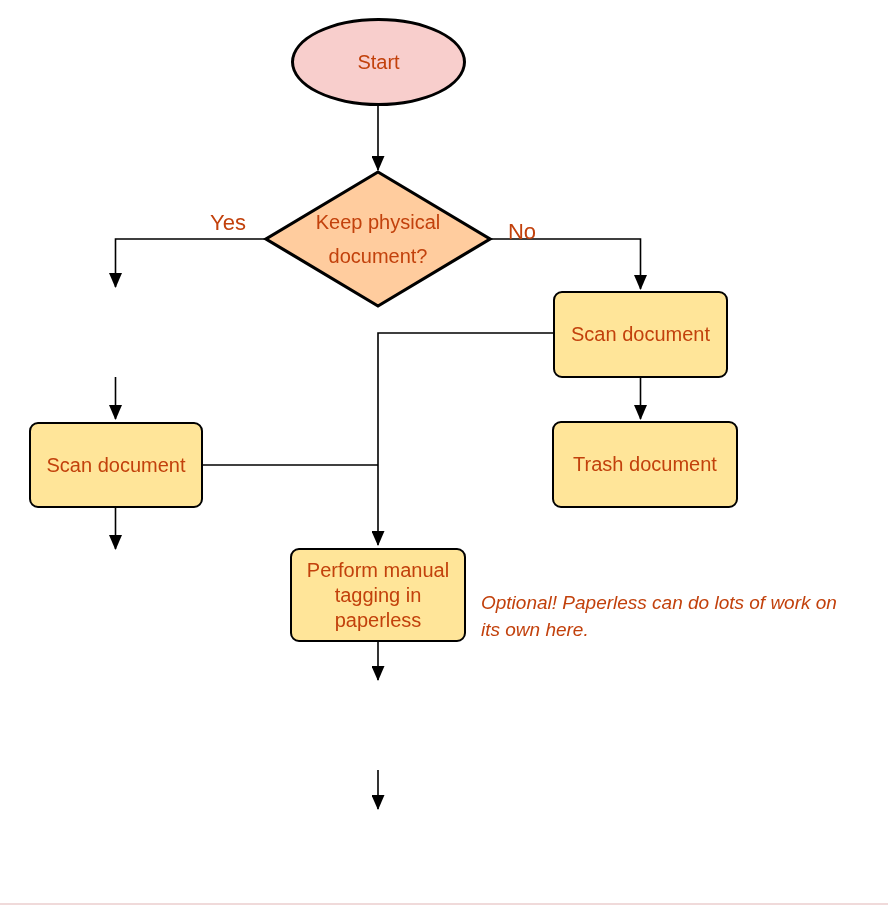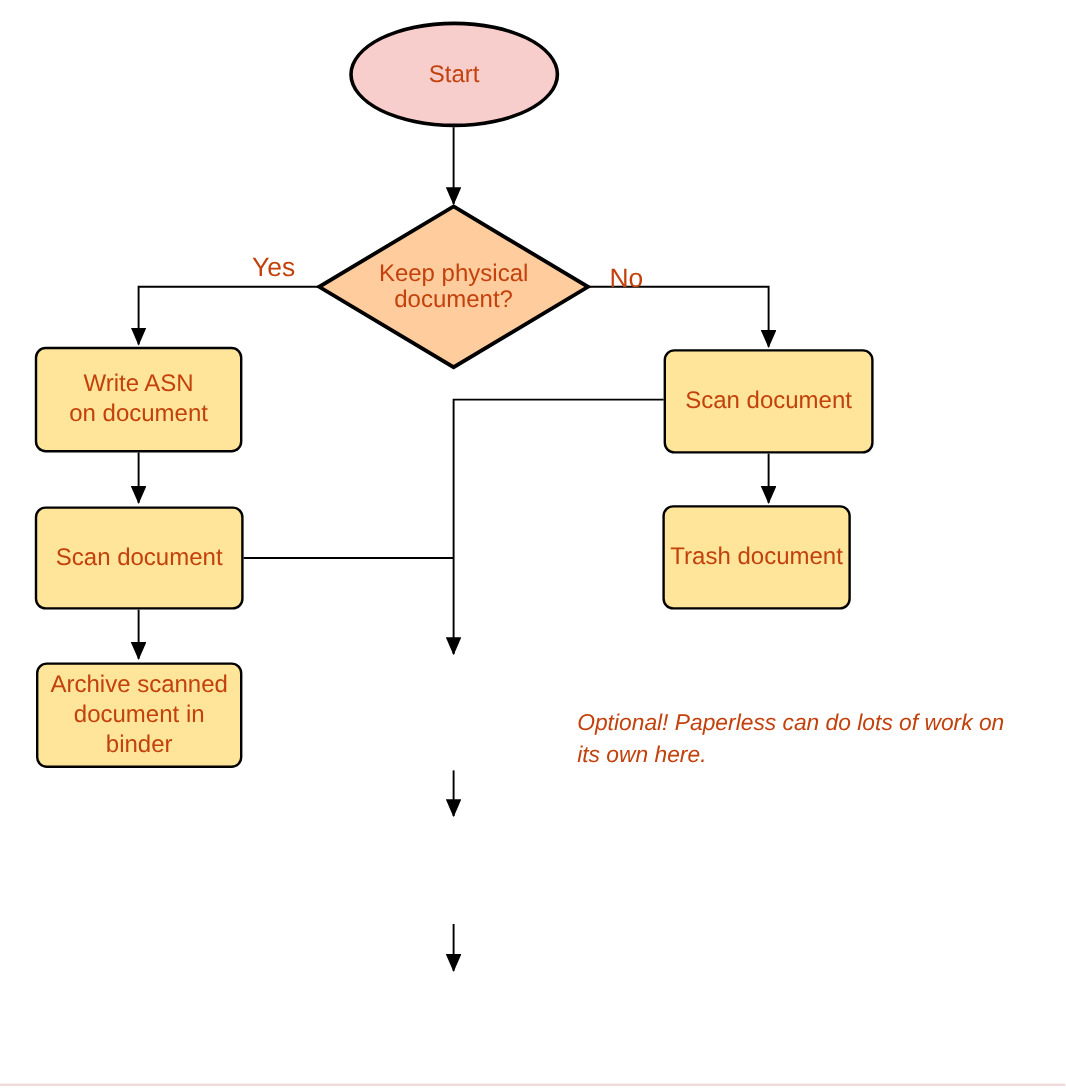--- a/index.html
+++ b/index.html
@@ -58,21 +58,21 @@
     position: absolute;
     z-index: 2;
     display: flex;
     align-items: center;
     justify-content: center;
     text-align: center;
   }
   .decision-label .label {
     white-space: pre-line;
     font-size: 20px;
-    line-height: 22px;
+    line-height: 34px;
   }
   .edge-label {
     position: absolute;
     z-index: 2;
     font-size: 22px;
     line-height: 24px;
     text-align: center;
   }
   .note {
     position: absolute;
@@ -122,43 +122,39 @@
 
   <div class="decision-label" style="left:288px;top:213px;width:180px;height:52px">
     <span class="label">Keep physical
 document?</span>
   </div>
 
   <div class="edge-label" style="left:203px;top:211px;width:50px">Yes</div>
 
   <div class="edge-label" style="left:498px;top:220px;width:48px">No</div>
 
-  <div class="node process" style="left:29px;top:289px;width:173px;height:88px">
-    <span class="label">Write ASN
-on document</span>
-  </div>
 
   <div class="node process" style="left:29px;top:422px;width:174px;height:86px">
     <span class="label">Scan document</span>
   </div>
 
-  <div class="node process" style="left:30px;top:552px;width:172px;height:88px">
-    <span class="label">Archive scanned
-document in
-binder</span>
-  </div>
 
   <div class="node process" style="left:553px;top:291px;width:175px;height:87px">
     <span class="label">Scan document</span>
   </div>
 
-  <div class="node process" style="left:552px;top:421px;width:157px;height:87px">
+  <div class="node process" style="left:552px;top:421px;width:186px;height:87px">
     <span class="label">Trash document</span>
   </div>
 
+  <div class="node process" style="left:290px;top:548px;width:176px;height:94px">
+    <span class="label">Perform manual
+tagging in
+paperless</span>
+  </div>
 
   <div class="note" style="left:481px;top:589px;width:410px">Optional! Paperless can do lots of work on
 its own here.</div>
 
 
 
   <div class="bottom-hairline"></div>
 
 </div>
 

